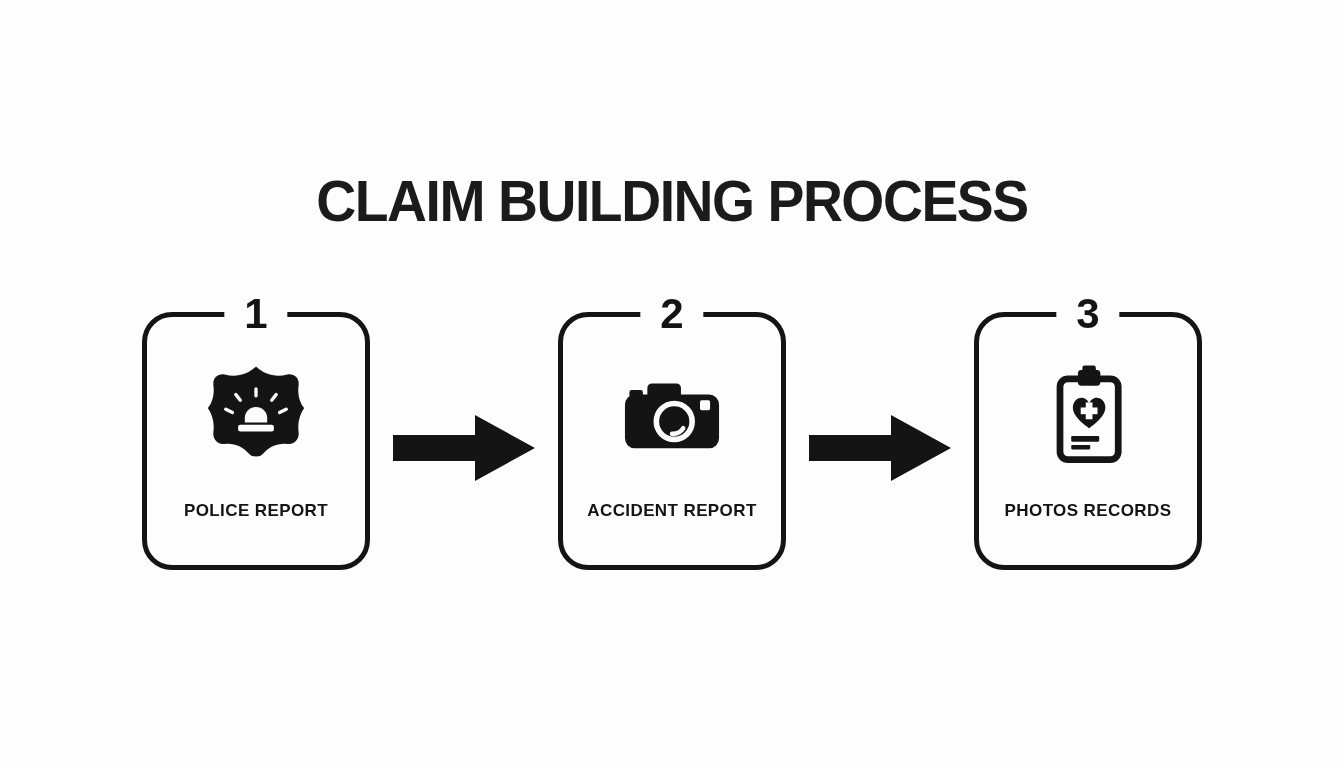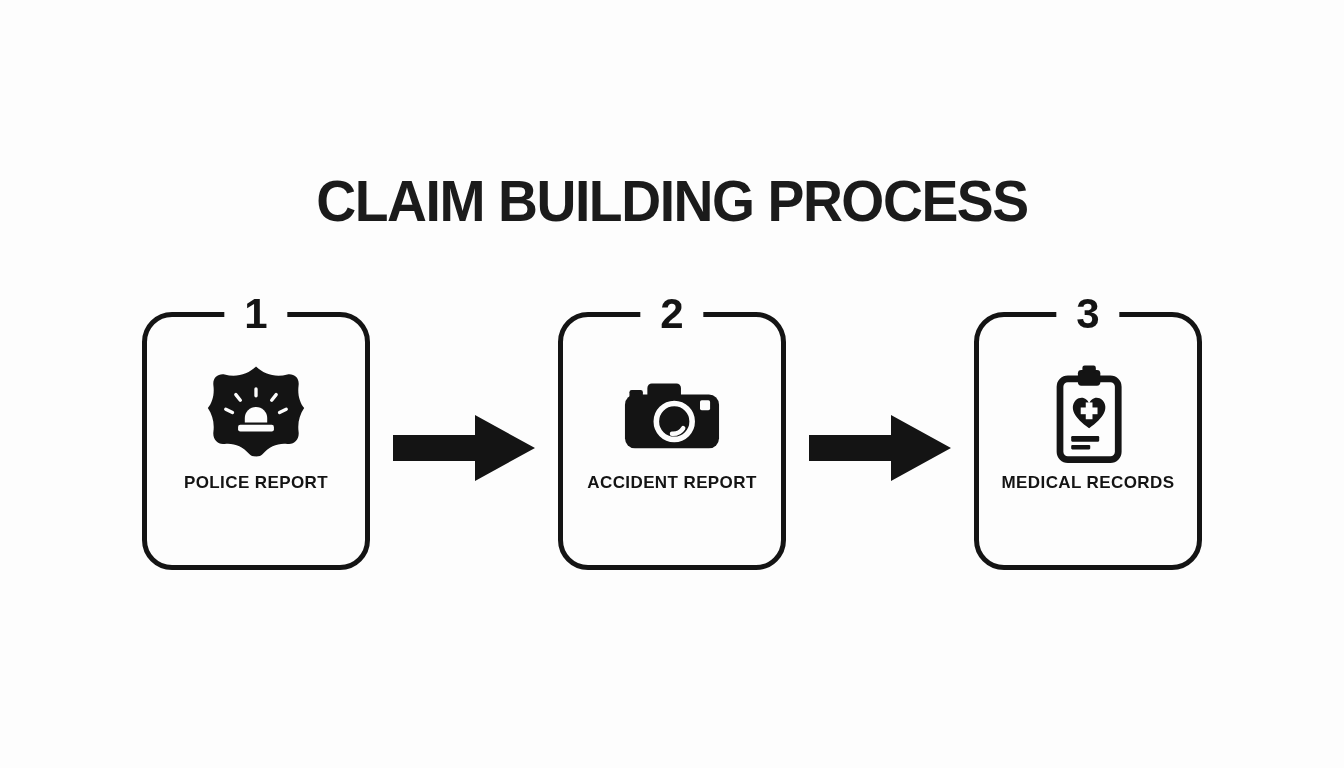--- a/index.html
+++ b/index.html
@@ -72,20 +72,21 @@
     align-items: center;
     justify-content: center;
   }
 
   .step-icon svg {
     width: 100%;
     height: 100%;
   }
 
   .step-label {
+    margin-top: 28px;
     font-size: 17px;
     font-weight: bold;
     letter-spacing: 0.4px;
     color: #141414;
     white-space: nowrap;
   }
 
   .arrow {
     align-self: center;
     width: 142px;
@@ -196,17 +197,17 @@
             C52.5 33.5 58 30.5 63 35
             C69 42 64 51 51 60 Z"></path>
 
           <rect class="paper" x="48" y="37" width="6" height="15"></rect>
           <rect class="paper" x="43.5" y="41.5" width="15" height="6"></rect>
 
           <rect class="ink" x="35" y="67" width="25" height="5" rx="1"></rect>
           <rect class="ink" x="35" y="75" width="17" height="4" rx="1"></rect>
         </svg>
       </div>
-      <div class="step-label">MEDICAL RECORDS</div>
+      <div class="step-label">PHOTOS RECORDS</div>
     </div>
 
   </div>
 </div>
 
 </body></html>

